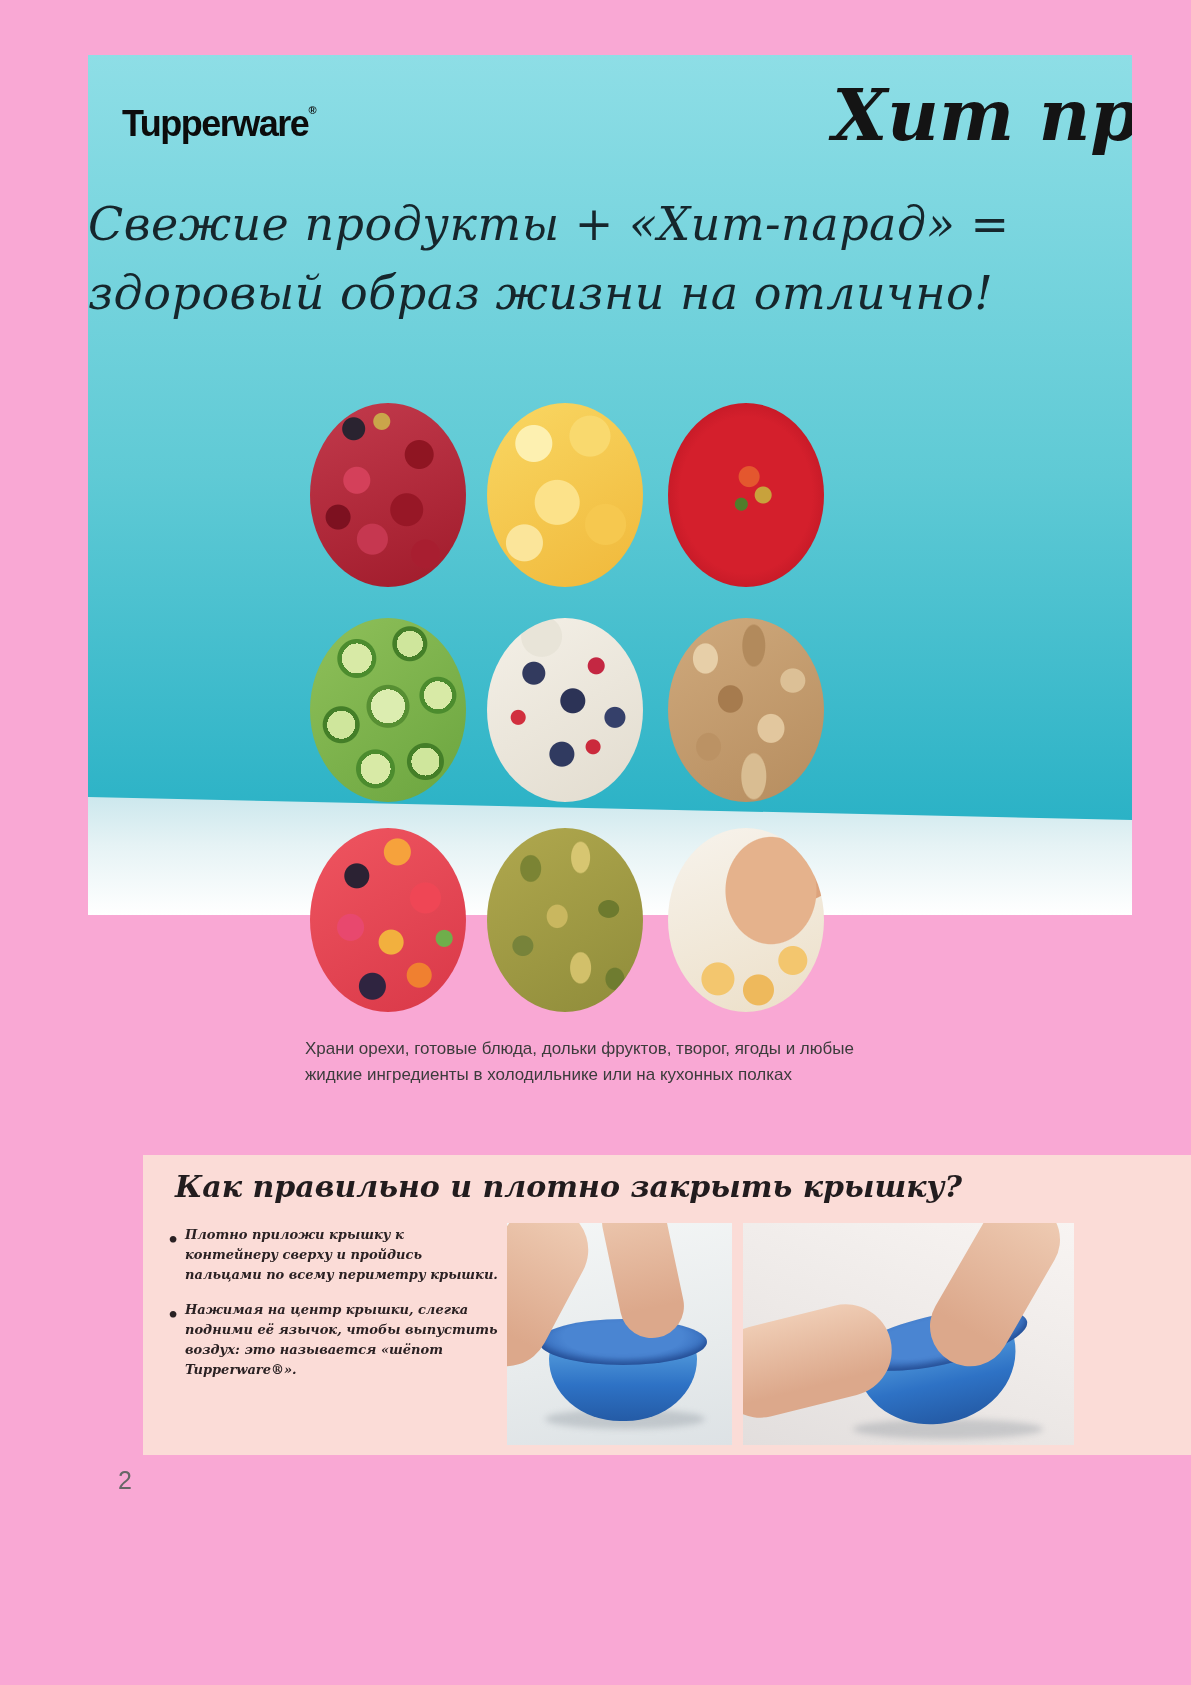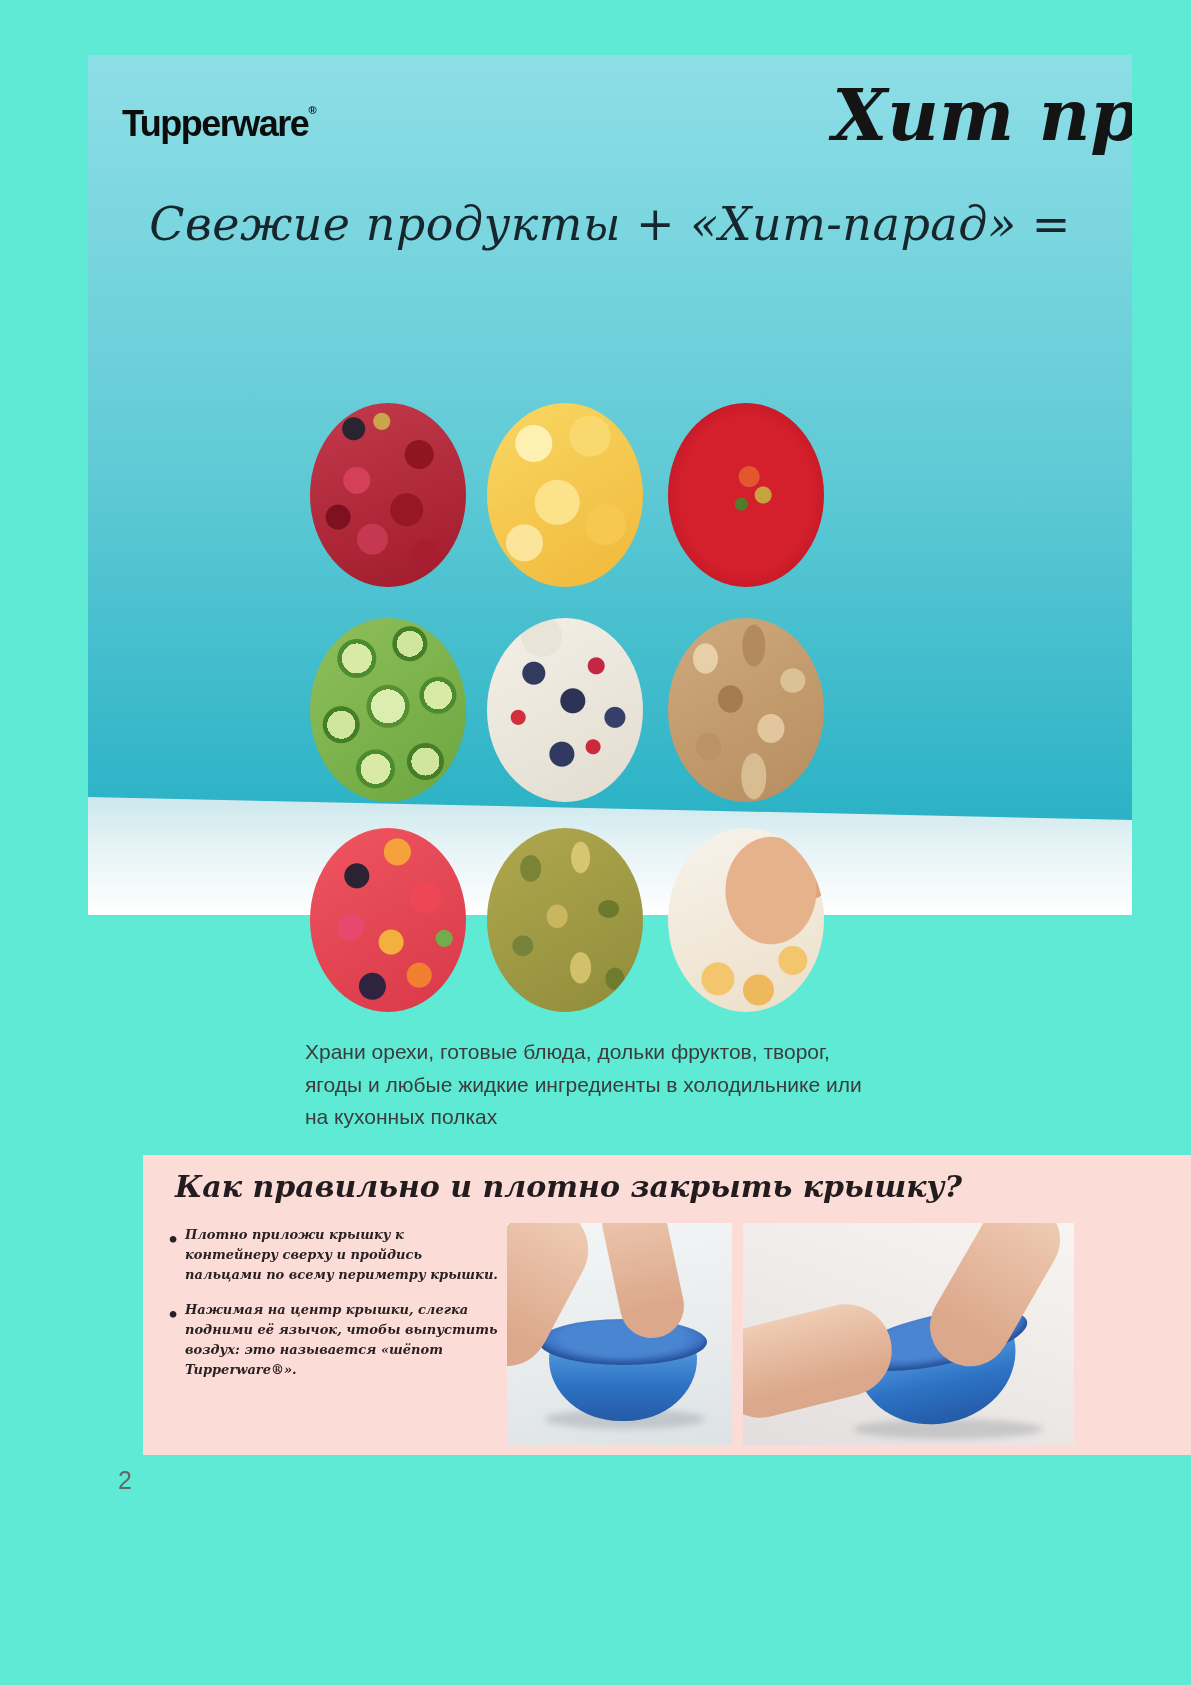--- a/index.html
+++ b/index.html
@@ -1,17 +1,17 @@
 <!DOCTYPE html>
 <html><head>
 <meta charset="utf-8">
 <style>
   html,body { margin:0; padding:0; background:#ffffff; }
   .page {
-    position:relative; width:1191px; height:1685px; background:#5eead4;
+    position:relative; width:1191px; height:1685px; background:#f9a8d4;
     overflow:hidden; font-family:"Liberation Sans", sans-serif;
   }
 
   
   .table-band {
     position:absolute; left:88px; top:790px; width:1044px; height:125px;
     background:linear-gradient(180deg,#c9e6ec 0%,#e6f3f5 45%,#ffffff 100%);
     z-index:0;
   }
   .teal-panel {
@@ -24,21 +24,21 @@
     position:absolute; left:34px; top:48px;
     font-weight:700; font-size:36px; letter-spacing:-1.5px; color:#0c0c0c;
   }
   .logo sup { font-size:11px; letter-spacing:0; vertical-align:22px; }
   .hero-title {
     position:absolute; right:-8px; top:18px; white-space:nowrap;
     font-family:"DejaVu Serif", serif; font-style:italic; font-weight:700;
     font-size:71px; color:#141414;
   }
   .tagline {
-    position:absolute; left:0; top:135px; width:100%; text-align:center;
+    position:absolute; left:0; top:135px; width:100%; 
     font-family:"DejaVu Serif", serif; font-style:italic; color:#16262c;
     font-size:46px; line-height:1.5; letter-spacing:0.5px;
   }
 
   
   .food-circle {
     position:absolute; width:156px; height:184px; border-radius:50%;
     z-index:2; overflow:hidden;
   }
   .c1 { left:310px; } .c2 { left:487px; } .c3 { left:668px; }
@@ -117,21 +117,21 @@
     radial-gradient(circle at 32% 82%, #f3c66e 0 16px, transparent 17px),
     radial-gradient(circle at 58% 88%, #eeb95c 0 15px, transparent 16px),
     radial-gradient(circle at 80% 72%, #f3c66e 0 14px, transparent 15px),
     radial-gradient(ellipse at 66% 34%, #e5b28c 0 45px, transparent 46px),
     radial-gradient(ellipse at 88% 22%, #dda37c 0 30px, transparent 31px),
     linear-gradient(160deg,#f7f3ec,#ecdfc8); }
 
   
   .grid-caption {
     position:absolute; left:305px; top:1036px; width:560px;
-    font-size:21px; line-height:1.55; color:#3c3c3c; z-index:2;
+    font-size:17px; line-height:1.55; color:#3c3c3c; z-index:2;
   }
 
   
   .info-box {
     position:absolute; left:143px; top:1155px; width:1115px; height:300px;
     background:#fbdcd7; z-index:2;
   }
   .info-title {
     position:absolute; left:32px; top:14px;
     font-family:"DejaVu Serif", serif; font-style:italic; font-weight:700;
@@ -184,20 +184,21 @@
 
 <div class="page">
 
   <div class="table-band"></div>
 
   <div class="teal-panel">
     <div class="logo"><span>Tupperware</span><sup>®</sup></div>
     <div class="hero-title">Хит пр</div>
     <div class="tagline">
       <div>Свежие продукты + «Хит-парад» =</div>
+      <div>здоровый образ жизни на отлично!</div>
     </div>
   </div>
 
   <div class="food-circle c1 r1 f1"></div>
   <div class="food-circle c2 r1 f2"></div>
   <div class="food-circle c3 r1 f3"></div>
   <div class="food-circle c1 r2 f4"></div>
   <div class="food-circle c2 r2 f5"></div>
   <div class="food-circle c3 r2 f6"></div>
   <div class="food-circle c1 r3 f7"></div>

